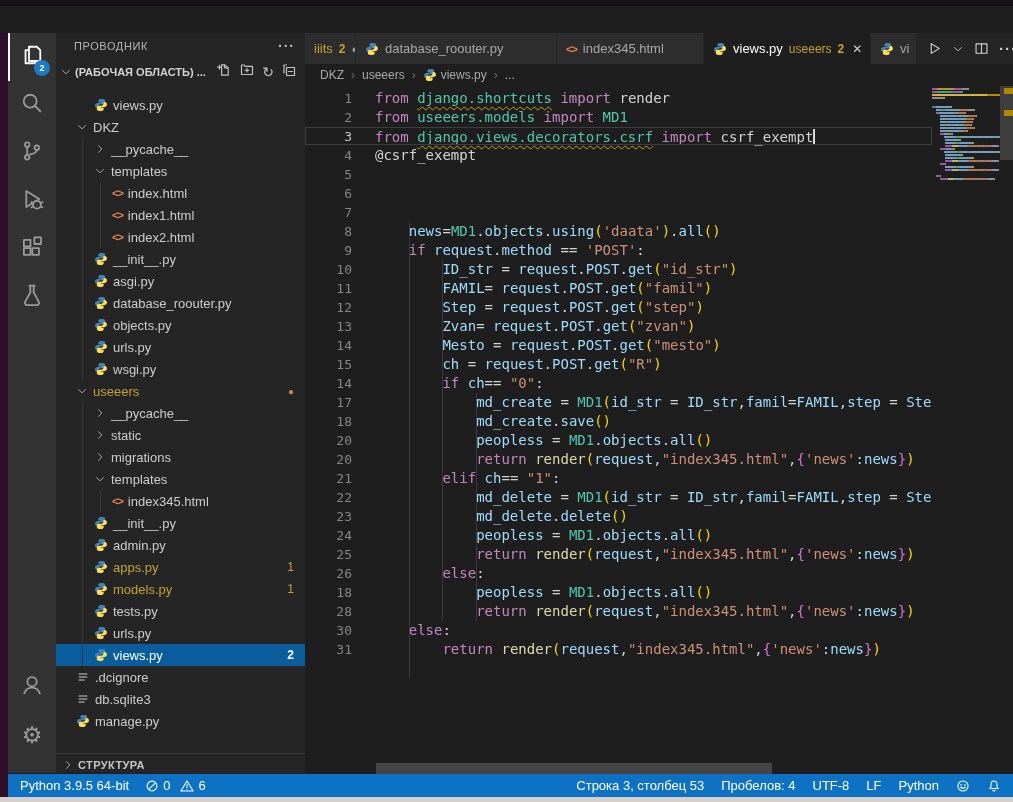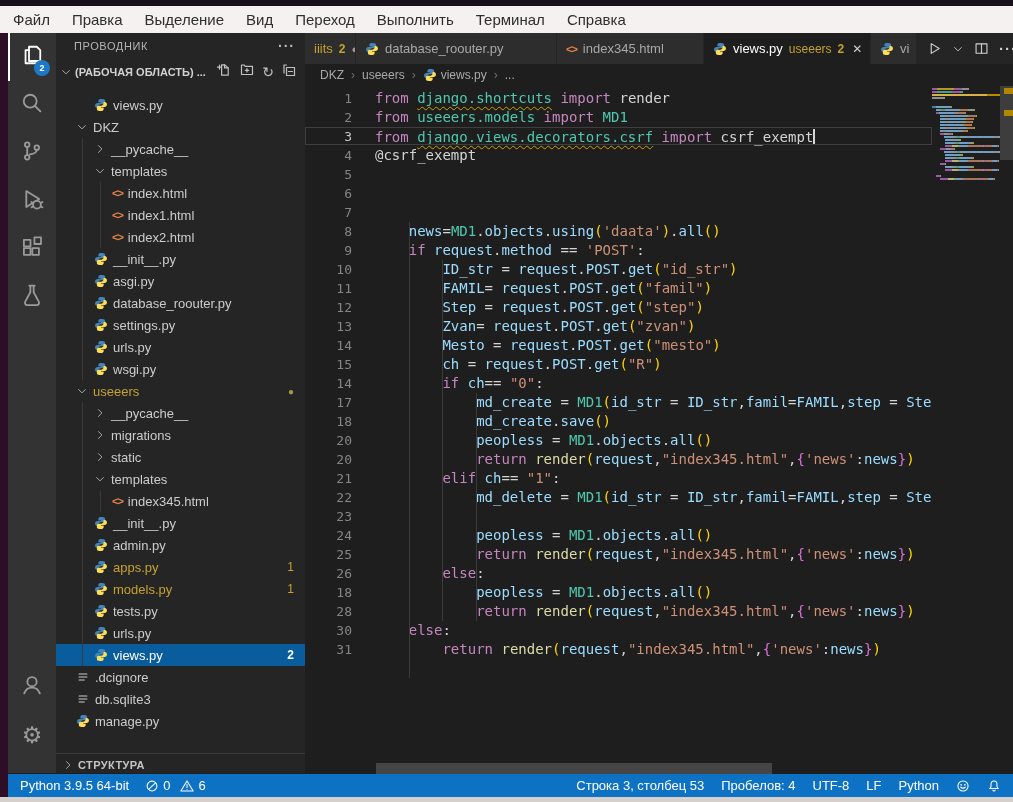--- a/index.html
+++ b/index.html
@@ -93,30 +93,20 @@
   .sb-left{display:flex;align-items:center;gap:16px;}
   .sb-problems{display:flex;align-items:center;gap:4px;}
   .sb-right{margin-left:auto;display:flex;align-items:center;gap:17px;}
   .sb-seg{display:flex;align-items:center;gap:4px;}
 </style>
 </head>
 <body>
 
 <div id="root">
   <div class="topstrip"></div>
-  <div class="menubar" id="menubar">
-      <span class="menu-item">Файл</span>
-      <span class="menu-item">Правка</span>
-      <span class="menu-item">Выделение</span>
-      <span class="menu-item">Вид</span>
-      <span class="menu-item">Переход</span>
-      <span class="menu-item">Выполнить</span>
-      <span class="menu-item">Терминал</span>
-      <span class="menu-item">Справка</span>
-    </div>
   <div class="deskstrip"></div>
 
   <div class="activitybar" id="activitybar">
       <div class="ab-item active">
         <span><svg width="24" height="24" viewBox="0 0 16 16" fill="none" stroke="currentColor" stroke-width="1.2" stroke-linecap="round" stroke-linejoin="round">
             <path d="M6 2.5h5.2l2.3 2.3V12H6z"></path>
             <path d="M6 4.8H3.7v8.7h7.1V12"></path>
           </svg></span>
         <div class="ab-badge">2</div>
       </div>
@@ -274,21 +264,21 @@
           </span>
           <span class="lbl">database_roouter.py</span>
         </div>
         <div class="tree-row" style="padding-left: 38px;">
           <span style="display: flex; align-items: center;">
             <svg width="14" height="14" viewBox="0 0 16 16">
               <path fill="#4584b6" d="M7.9 1.2c-1.6 0-2.9.7-2.9 2v1.9h3v.6H3.9c-1.5 0-2.7 1-2.7 2.8 0 1.7 1 2.9 2.6 2.9h1.3V9.6c0-1.4 1.2-2.5 2.7-2.5h3c1 0 1.9-.9 1.9-2V3.2c0-1.2-1.3-2-2.9-2z"></path>
               <path fill="#ffde57" d="M8.1 14.8c1.6 0 2.9-.7 2.9-2v-1.9H8v-.6h4.1c1.5 0 2.7-1 2.7-2.8 0-1.7-1-2.9-2.6-2.9h-1.3v1.8c0 1.4-1.2 2.5-2.7 2.5h-3c-1 0-1.9.9-1.9 2v1.9c0 1.2 1.3 2 2.9 2z"></path>
             </svg>
           </span>
-          <span class="lbl">settings.py</span>
+          <span class="lbl">objects.py</span>
         </div>
         <div class="tree-row" style="padding-left: 38px;">
           <span style="display: flex; align-items: center;">
             <svg width="14" height="14" viewBox="0 0 16 16">
               <path fill="#4584b6" d="M7.9 1.2c-1.6 0-2.9.7-2.9 2v1.9h3v.6H3.9c-1.5 0-2.7 1-2.7 2.8 0 1.7 1 2.9 2.6 2.9h1.3V9.6c0-1.4 1.2-2.5 2.7-2.5h3c1 0 1.9-.9 1.9-2V3.2c0-1.2-1.3-2-2.9-2z"></path>
               <path fill="#ffde57" d="M8.1 14.8c1.6 0 2.9-.7 2.9-2v-1.9H8v-.6h4.1c1.5 0 2.7-1 2.7-2.8 0-1.7-1-2.9-2.6-2.9h-1.3v1.8c0 1.4-1.2 2.5-2.7 2.5h-3c-1 0-1.9.9-1.9 2v1.9c0 1.2 1.3 2 2.9 2z"></path>
             </svg>
           </span>
           <span class="lbl">urls.py</span>
         </div>
@@ -317,29 +307,29 @@
             </svg>
           </span>
           <span class="lbl">__pycache__</span>
         </div>
         <div class="tree-row" style="padding-left: 38px;">
           <span class="chev">
             <svg width="12" height="12" viewBox="0 0 16 16" fill="none" stroke="currentColor" stroke-width="1.2" stroke-linecap="round" stroke-linejoin="round">
               <path d="M6 3.5L10.5 8 6 12.5"></path>
             </svg>
           </span>
-          <span class="lbl">migrations</span>
+          <span class="lbl">static</span>
         </div>
         <div class="tree-row" style="padding-left: 38px;">
           <span class="chev">
             <svg width="12" height="12" viewBox="0 0 16 16" fill="none" stroke="currentColor" stroke-width="1.2" stroke-linecap="round" stroke-linejoin="round">
               <path d="M6 3.5L10.5 8 6 12.5"></path>
             </svg>
           </span>
-          <span class="lbl">static</span>
+          <span class="lbl">migrations</span>
         </div>
         <div class="tree-row" style="padding-left: 38px;">
           <span class="chev">
             <svg width="12" height="12" viewBox="0 0 16 16" fill="none" stroke="currentColor" stroke-width="1.2" stroke-linecap="round" stroke-linejoin="round">
               <path d="M3.5 6L8 10.5 12.5 6"></path>
             </svg>
           </span>
           <span class="lbl">templates</span>
         </div>
         <div class="tree-row" style="padding-left: 56px;">
@@ -557,21 +547,21 @@
       <div class="codeline"><span class="ln">13</span><span class="lt"><span class="t-pln">        </span><span class="t-var">Zvan</span><span class="t-pln">= </span><span class="t-var">request</span><span class="t-pln">.</span><span class="t-var">POST</span><span class="t-pln">.</span><span class="t-var">get</span><span class="t-br1">(</span><span class="t-str">"zvan"</span><span class="t-br1">)</span></span></div>
       <div class="codeline"><span class="ln">14</span><span class="lt"><span class="t-pln">        </span><span class="t-var">Mesto</span><span class="t-pln"> = </span><span class="t-var">request</span><span class="t-pln">.</span><span class="t-var">POST</span><span class="t-pln">.</span><span class="t-var">get</span><span class="t-br1">(</span><span class="t-str">"mesto"</span><span class="t-br1">)</span></span></div>
       <div class="codeline"><span class="ln">15</span><span class="lt"><span class="t-pln">        </span><span class="t-var">ch</span><span class="t-pln"> = </span><span class="t-var">request</span><span class="t-pln">.</span><span class="t-var">POST</span><span class="t-pln">.</span><span class="t-var">get</span><span class="t-br1">(</span><span class="t-str">"R"</span><span class="t-br1">)</span></span></div>
       <div class="codeline"><span class="ln">14</span><span class="lt"><span class="t-pln">        </span><span class="t-kw">if </span><span class="t-var">ch</span><span class="t-pln">== </span><span class="t-str">"0"</span><span class="t-pln">:</span></span></div>
       <div class="codeline"><span class="ln">17</span><span class="lt"><span class="t-pln">            </span><span class="t-var">md_create</span><span class="t-pln"> = </span><span class="t-mod">MD1</span><span class="t-br1">(</span><span class="t-var">id_str</span><span class="t-pln"> = </span><span class="t-var">ID_str</span><span class="t-pln">,</span><span class="t-var">famil</span><span class="t-pln">=</span><span class="t-var">FAMIL</span><span class="t-pln">,</span><span class="t-var">step</span><span class="t-pln"> = </span><span class="t-var">Ste</span></span></div>
       <div class="codeline"><span class="ln">18</span><span class="lt"><span class="t-pln">            </span><span class="t-var">md_create</span><span class="t-pln">.</span><span class="t-var">save</span><span class="t-br1">()</span></span></div>
       <div class="codeline"><span class="ln">20</span><span class="lt"><span class="t-pln">            </span><span class="t-var">peopless</span><span class="t-pln"> = </span><span class="t-mod">MD1</span><span class="t-pln">.</span><span class="t-var">objects</span><span class="t-pln">.</span><span class="t-var">all</span><span class="t-br1">()</span></span></div>
       <div class="codeline"><span class="ln">20</span><span class="lt"><span class="t-pln">            </span><span class="t-kw">return </span><span class="t-fn">render</span><span class="t-br1">(</span><span class="t-var">request</span><span class="t-pln">,</span><span class="t-str">"index345.html"</span><span class="t-pln">,</span><span class="t-br2">{</span><span class="t-str">'news'</span><span class="t-pln">:</span><span class="t-var">news</span><span class="t-br2">}</span><span class="t-br1">)</span></span></div>
       <div class="codeline"><span class="ln">21</span><span class="lt"><span class="t-pln">        </span><span class="t-kw">elif </span><span class="t-var">ch</span><span class="t-pln">== </span><span class="t-str">"1"</span><span class="t-pln">:</span></span></div>
       <div class="codeline"><span class="ln">22</span><span class="lt"><span class="t-pln">            </span><span class="t-var">md_delete</span><span class="t-pln"> = </span><span class="t-mod">MD1</span><span class="t-br1">(</span><span class="t-var">id_str</span><span class="t-pln"> = </span><span class="t-var">ID_str</span><span class="t-pln">,</span><span class="t-var">famil</span><span class="t-pln">=</span><span class="t-var">FAMIL</span><span class="t-pln">,</span><span class="t-var">step</span><span class="t-pln"> = </span><span class="t-var">Ste</span></span></div>
-      <div class="codeline"><span class="ln">23</span></div>
+      <div class="codeline"><span class="ln">23</span><span class="lt"><span class="t-pln">            </span><span class="t-var">md_delete</span><span class="t-pln">.</span><span class="t-var">delete</span><span class="t-br1">()</span></span></div>
       <div class="codeline"><span class="ln">24</span><span class="lt"><span class="t-pln">            </span><span class="t-var">peopless</span><span class="t-pln"> = </span><span class="t-mod">MD1</span><span class="t-pln">.</span><span class="t-var">objects</span><span class="t-pln">.</span><span class="t-var">all</span><span class="t-br1">()</span></span></div>
       <div class="codeline"><span class="ln">25</span><span class="lt"><span class="t-pln">            </span><span class="t-kw">return </span><span class="t-fn">render</span><span class="t-br1">(</span><span class="t-var">request</span><span class="t-pln">,</span><span class="t-str">"index345.html"</span><span class="t-pln">,</span><span class="t-br2">{</span><span class="t-str">'news'</span><span class="t-pln">:</span><span class="t-var">news</span><span class="t-br2">}</span><span class="t-br1">)</span></span></div>
       <div class="codeline"><span class="ln">26</span><span class="lt"><span class="t-pln">        </span><span class="t-kw">else</span><span class="t-pln">:</span></span></div>
       <div class="codeline"><span class="ln">18</span><span class="lt"><span class="t-pln">            </span><span class="t-var">peopless</span><span class="t-pln"> = </span><span class="t-mod">MD1</span><span class="t-pln">.</span><span class="t-var">objects</span><span class="t-pln">.</span><span class="t-var">all</span><span class="t-br1">()</span></span></div>
       <div class="codeline"><span class="ln">28</span><span class="lt"><span class="t-pln">            </span><span class="t-kw">return </span><span class="t-fn">render</span><span class="t-br1">(</span><span class="t-var">request</span><span class="t-pln">,</span><span class="t-str">"index345.html"</span><span class="t-pln">,</span><span class="t-br2">{</span><span class="t-str">'news'</span><span class="t-pln">:</span><span class="t-var">news</span><span class="t-br2">}</span><span class="t-br1">)</span></span></div>
       <div class="codeline"><span class="ln">30</span><span class="lt"><span class="t-pln">    </span><span class="t-kw">else</span><span class="t-pln">:</span></span></div>
       <div class="codeline"><span class="ln">31</span><span class="lt"><span class="t-pln">        </span><span class="t-kw">return </span><span class="t-fn">render</span><span class="t-br1">(</span><span class="t-var">request</span><span class="t-pln">,</span><span class="t-str">"index345.html"</span><span class="t-pln">,</span><span class="t-br2">{</span><span class="t-str">'news'</span><span class="t-pln">:</span><span class="t-var">news</span><span class="t-br2">}</span><span class="t-br1">)</span></span></div>
       <div class="indent-guide" style="left: 103.7px; top: 136px; height: 456px;"></div>
       <div class="indent-guide" style="left: 137.4px; top: 174px; height: 361px;"></div>
       <div class="indent-guide" style="left: 171.1px; top: 307px; height: 228px;"></div>

